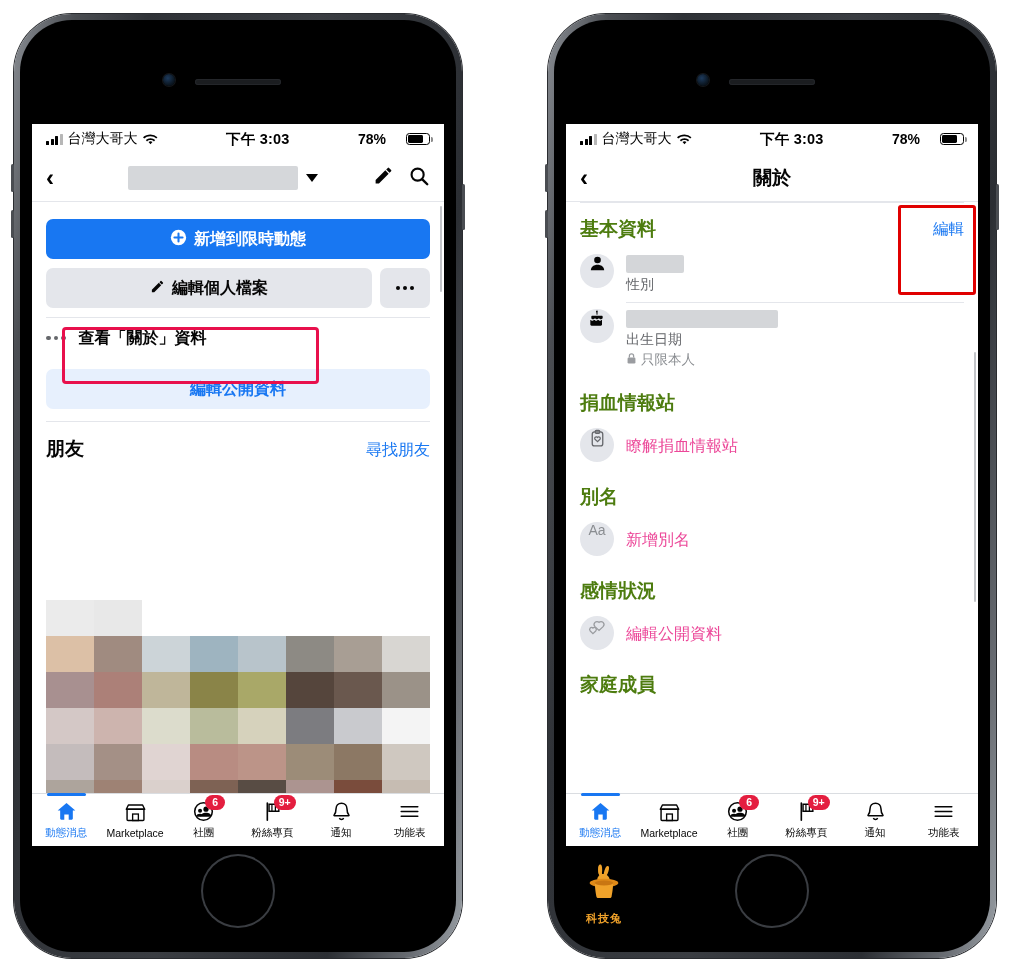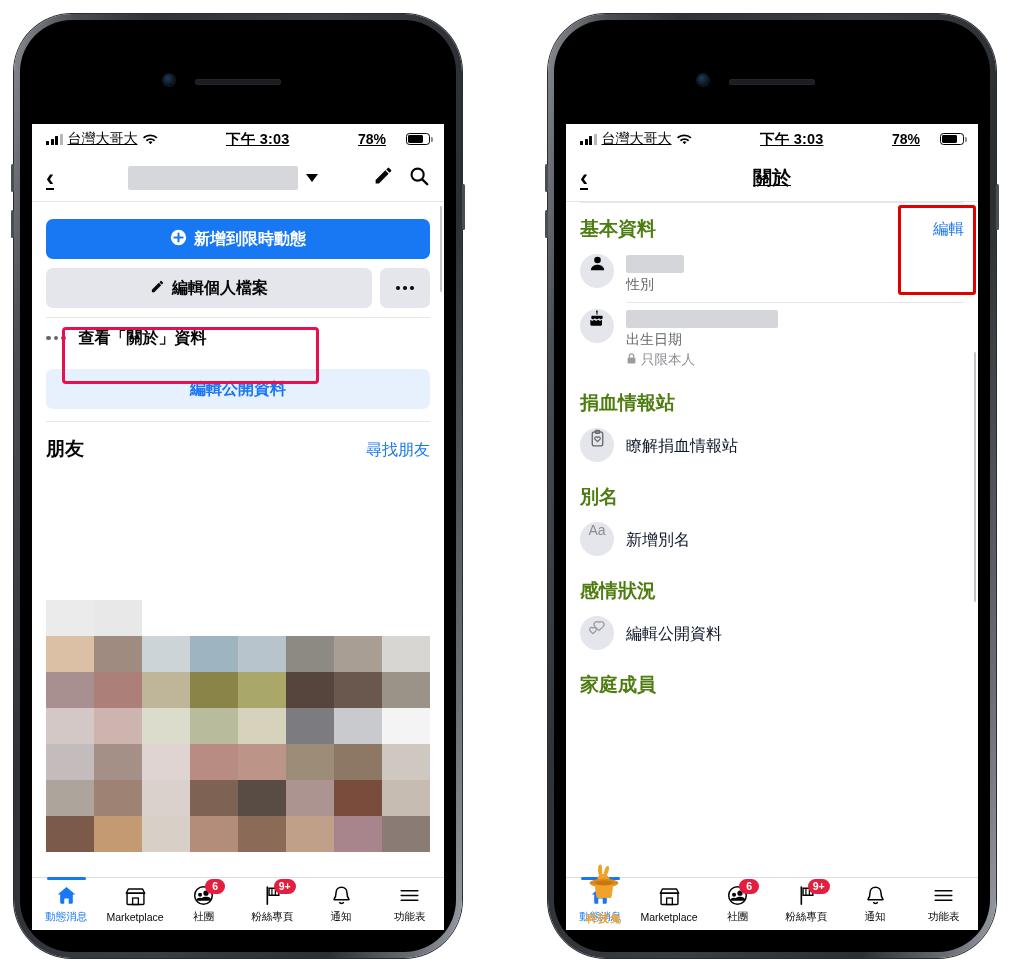--- a/index.html
+++ b/index.html
@@ -23,24 +23,23 @@
     box-shadow:0 0 0 1px #2a2c30;
   }
   .phone-inner{
     position:absolute;left:6px;top:6px;right:6px;bottom:6px;
     border-radius:52px;
     background:#000;
   }
   .phone-screen{
     position:absolute;
     left:12px;right:12px;
-    top:104px;height:806px;
+    top:104px;height:722px;
     background:#ffffff;
     overflow:hidden;
-    text-decoration:underline;
   }
   .phone-left{left:14px;top:14px;}
   .phone-right{left:548px;top:14px;}
 
   
   .speaker{
     position:absolute;top:59px;left:50%;transform:translateX(-50%);
     width:86px;height:6px;border-radius:3px;background:#1b1d20;
     box-shadow:inset 0 0 0 1px #24262a;
   }
@@ -162,21 +161,21 @@
   .ab-edit{font-size:15.5px;color:#1877f2;font-weight:500;}
   .ab-item{display:flex;align-items:flex-start;gap:12px;padding:6px 0 8px 0;}
   .circ{
     width:34px;height:34px;border-radius:50%;background:#e4e6eb;
     display:flex;align-items:flex-start;justify-content:center;flex:0 0 auto;
   }
   .ab-body{flex:1;min-width:0;padding-top:1px;}
   .ab-val{height:18px;background:#d4d6d9;border-radius:2px;}
   .ab-sub{font-size:14px;color:#65676b;margin-top:3px;}
   .ab-priv{font-size:13.5px;color:#8a8d91;margin-top:2px;display:flex;align-items:center;gap:4px;}
-  .ab-link{font-size:16px;color:#0f172a;font-weight:500;align-self:center;}
+  .ab-link{font-size:16px;color:#ec4899;font-weight:500;align-self:center;}
   .ab-divider{height:1px;background:#e4e6eb;margin-left:46px;}
   .ab-top-divider{height:1px;background:#e4e6eb;margin:6px 0 0 0;}
 
   
   .tabbar{
     position:absolute;left:0;right:0;bottom:0;height:52px;
     background:#fff;border-top:1px solid #dadde1;
     display:flex;align-items:stretch;
   }
   .tab{

